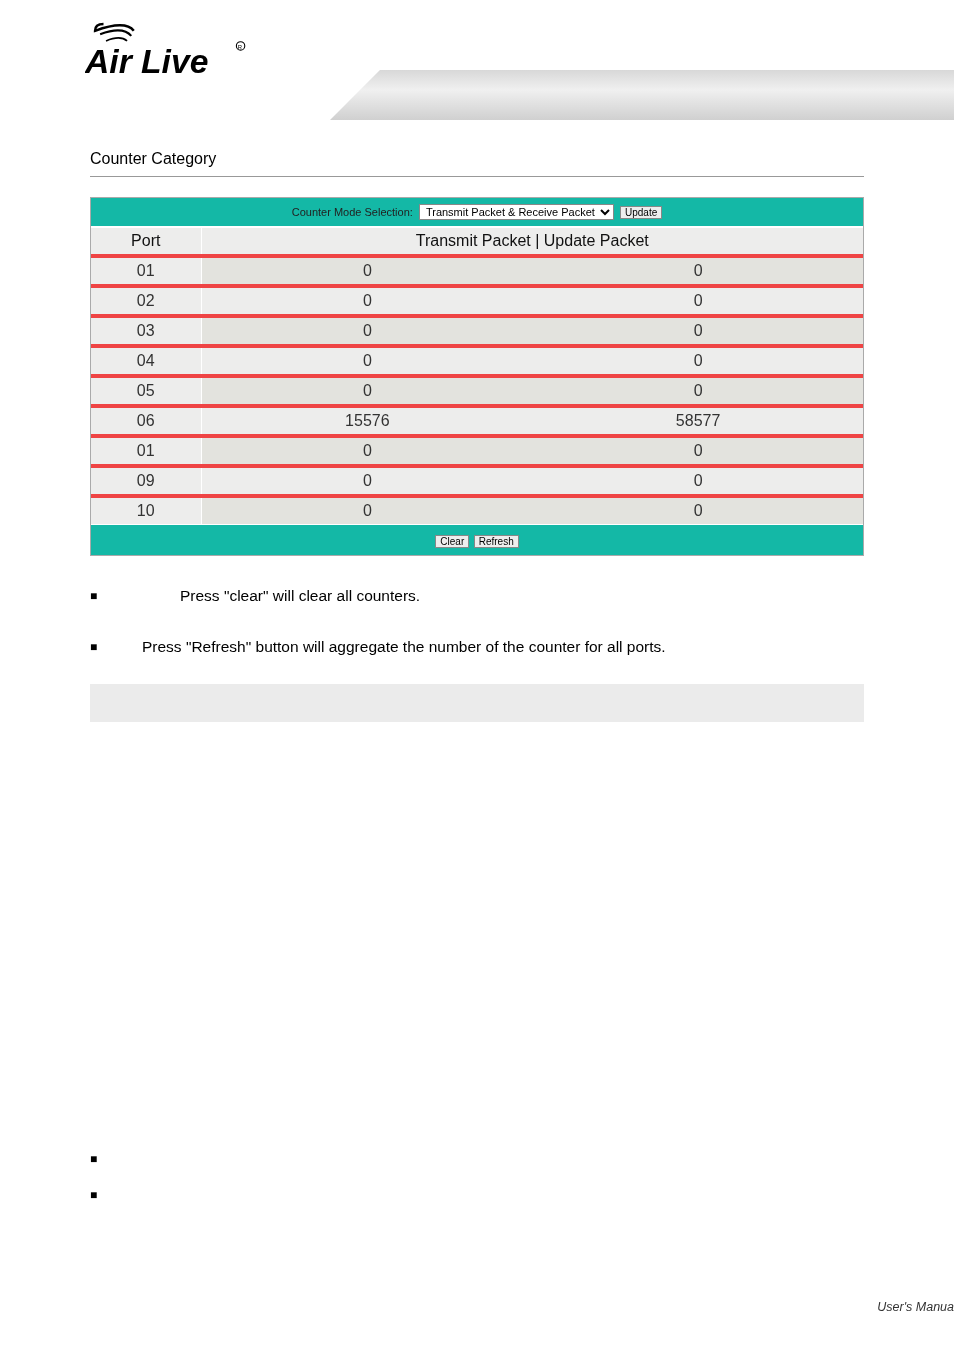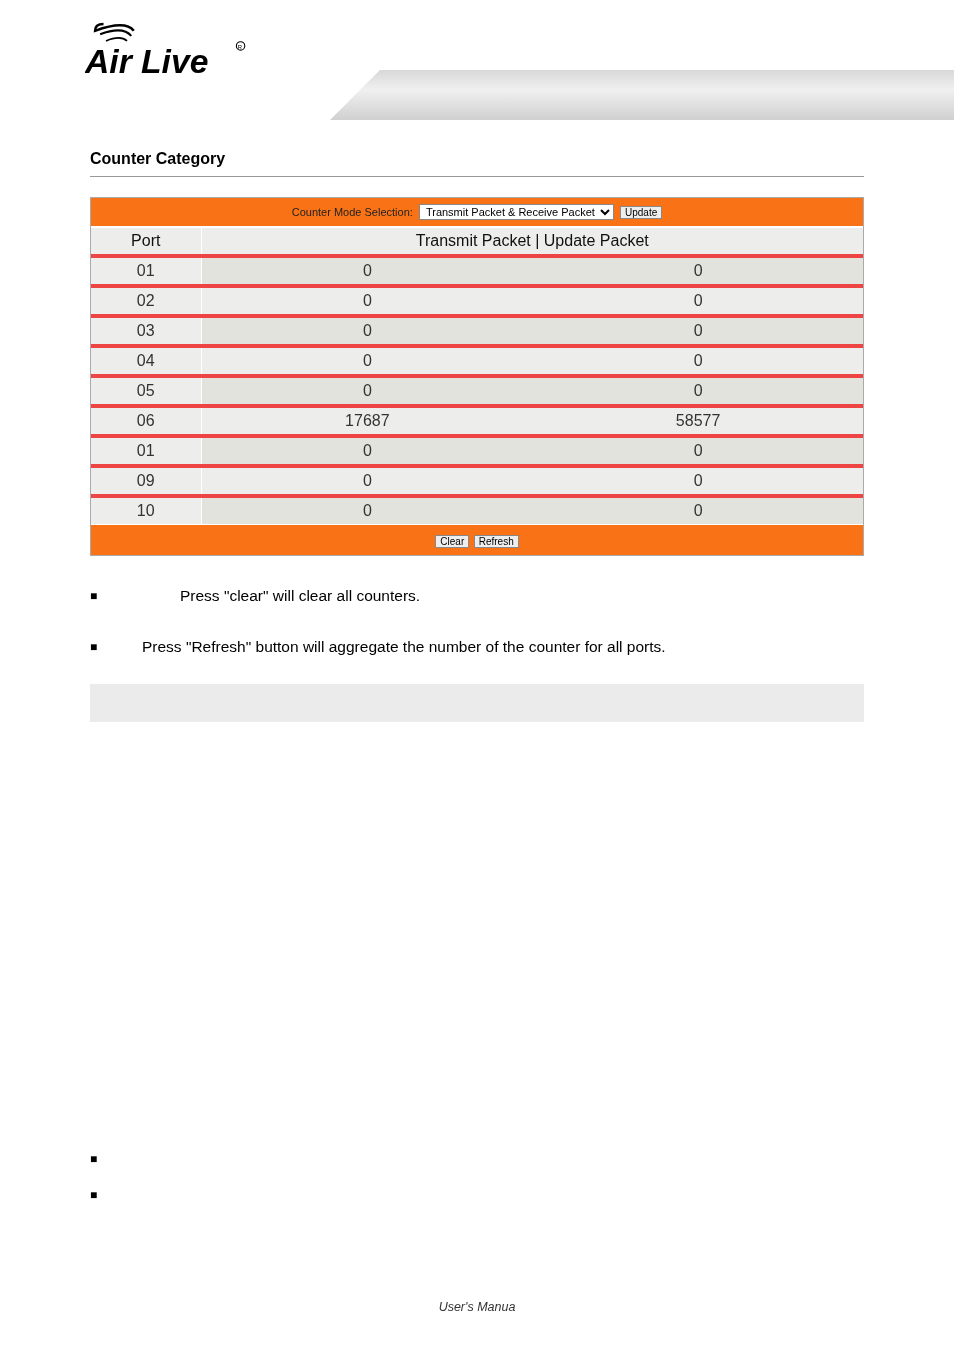--- a/index.html
+++ b/index.html
@@ -27,33 +27,33 @@
       width: 624px;
       height: 50px;
       background: linear-gradient(to bottom, #d8d8d8 0%, #f0f0f0 40%, #e5e5e5 60%, #d0d0d0 100%);
       clip-path: polygon(8% 0, 100% 0, 100% 100%, 0 100%);
     }
     .content {
       padding: 0 90px;
     }
     .section-title {
       font-size: 16px;
-      font-weight: bold;
+      font-weight: normal;
       color: #000;
       margin-top: 35px;
       margin-bottom: 8px;
     }
     .title-underline {
       border: none;
       border-top: 1px solid #999;
       margin-bottom: 20px;
     }
     .counter-box {
       border: 1px solid #aaa;
-      background: #f97316;
+      background: #14b8a6;
     }
     .mode-row {
       text-align: center;
       padding: 6px 0;
       font-size: 11px;
       color: #222;
       border-bottom: 1px solid #fff;
     }
     .mode-row select {
       font-size: 11px;
@@ -130,21 +130,21 @@
     .lone-bullets div {
       font-size: 12px;
       color: #000;
       margin-bottom: 22px;
     }
     .footer {
       position: absolute;
       bottom: 36px;
       left: 0;
       width: 100%;
-      text-align: center;
+      text-align: right;
       font-size: 12.5px;
       font-style: italic;
       color: #333;
     }
   </style>
 </head>
 <body>
 
 <div class="header">
   <div class="logo">
@@ -200,21 +200,21 @@
             <td class="val">0</td>
             <td class="val">0</td>
           </tr>
           <tr>
             <td class="port">05</td>
             <td class="val">0</td>
             <td class="val">0</td>
           </tr>
           <tr>
             <td class="port">06</td>
-            <td class="val">17687</td>
+            <td class="val">15576</td>
             <td class="val">58577</td>
           </tr>
           <tr>
             <td class="port">01</td>
             <td class="val">0</td>
             <td class="val">0</td>
           </tr>
           <tr>
             <td class="port">09</td>
             <td class="val">0</td>

